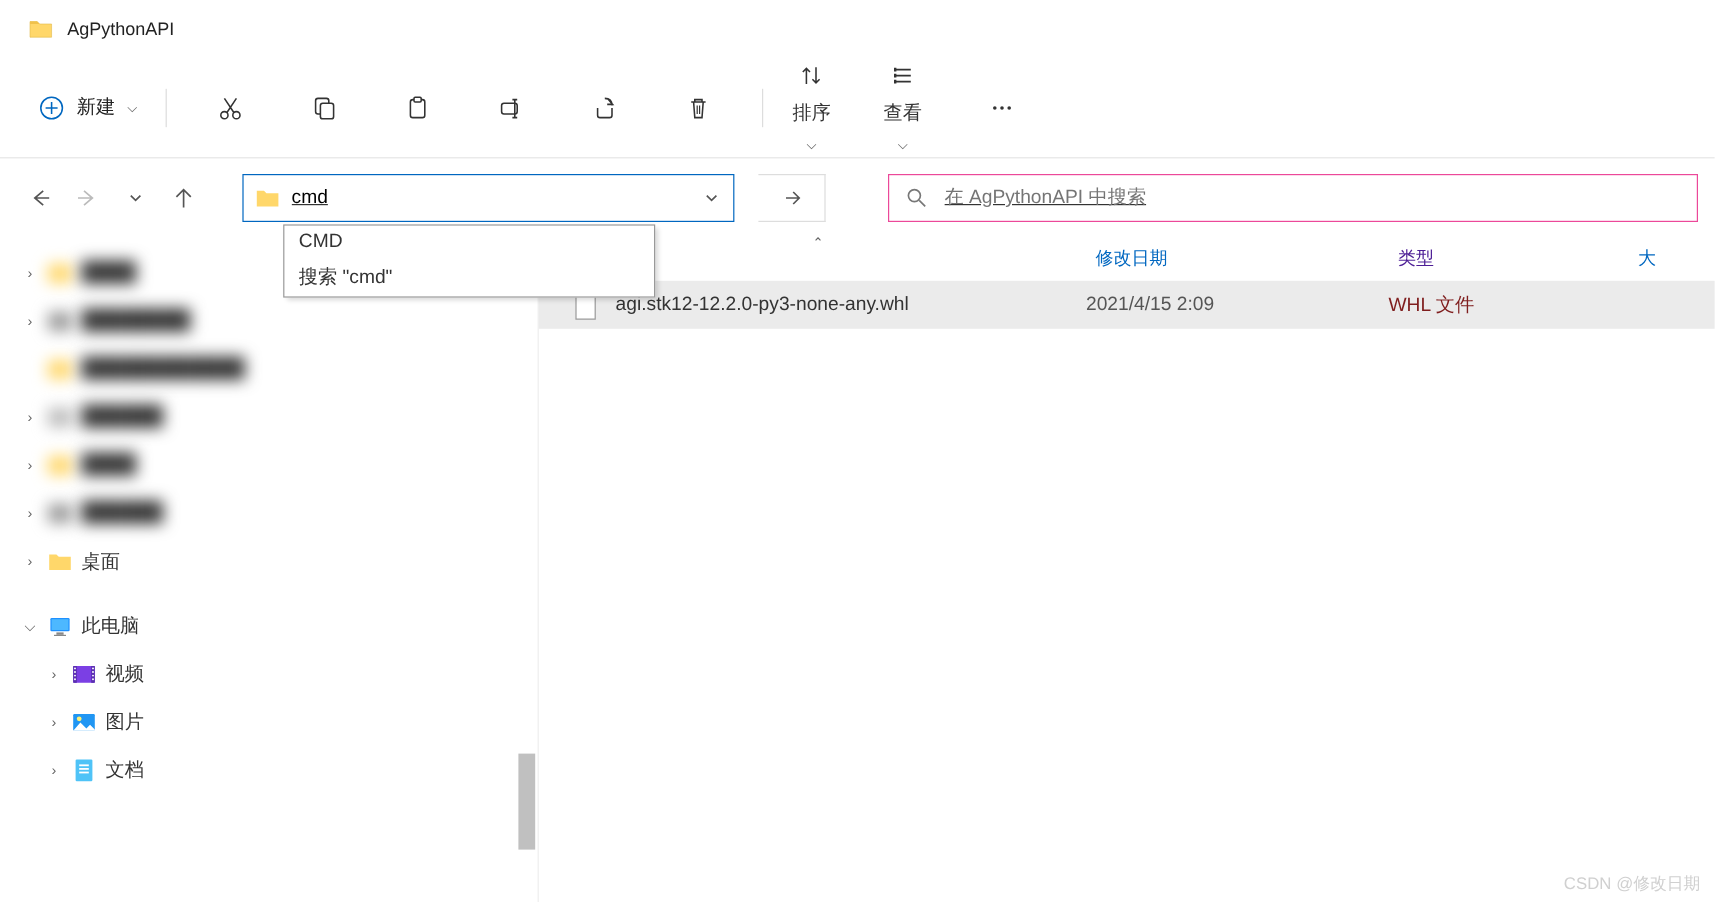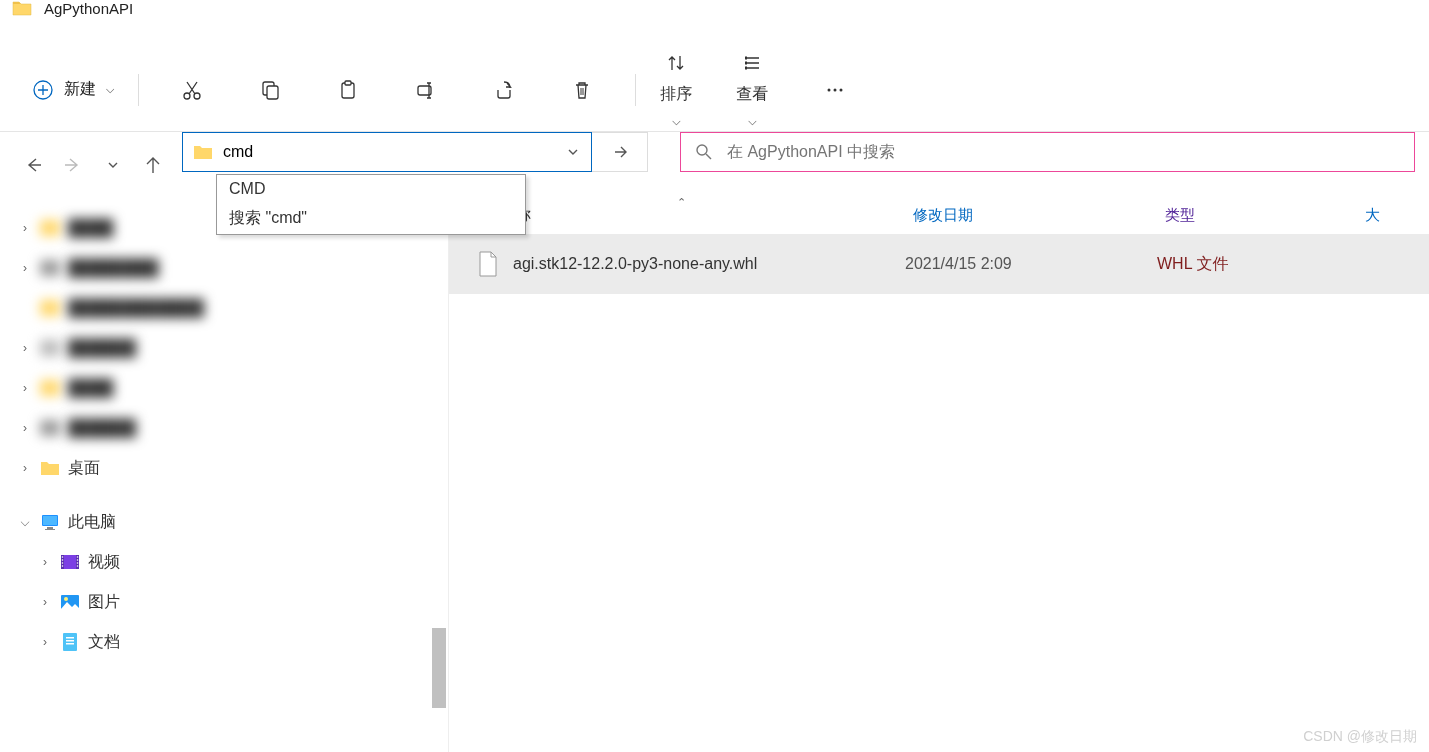--- a/index.html
+++ b/index.html
@@ -1,31 +1,31 @@
 <!DOCTYPE html>
 <html><head>
 <meta charset="utf-8">
 <style>
 * { margin: 0; padding: 0; box-sizing: border-box; font-family: "Microsoft YaHei", "Segoe UI", sans-serif; }
 body { width: 1429px; height: 752px; background: #fff; overflow: hidden; font-size: 14px; color: #333; position: relative; }
 
-.titlebar { height: 48px; display: flex; padding: 0 12px; gap: 12px; }
+.titlebar { height: 48px; display: flex; align-items: center; padding: 0 24px; gap: 12px; }
 .titlebar .folder-icon { width: 20px; height: 16px; }
 .titlebar .title { font-size: 15px; color: #222; }
 
 .toolbar { height: 84px; display: flex; align-items: center; padding: 0 22px; gap: 0; border-bottom: 1px solid #e5e5e5; }
 .tb-btn { display: flex; align-items: center; justify-content: center; padding: 8px 10px; cursor: pointer; border-radius: 4px; }
 .new-btn { gap: 10px; color: #222; font-size: 16px; }
 .tb-sep { width: 1px; height: 32px; background: #ddd; margin: 0 14px; }
 .icon-slot { width: 22px; height: 22px; display: flex; align-items: center; justify-content: center; }
 .tb-btn.large { margin: 0 18px; }
 .sort-view { gap: 10px; font-size: 16px; flex-direction: column; }
 .chevron { font-size: 11px; color: #666; }
 
-.navbar { height: 66px; display: flex; padding: 0 14px; gap: 0; }
+.navbar { height: 66px; display: flex; align-items: center; padding: 0 14px; gap: 20px; text-decoration: underline; }
 .nav-arrows { display: flex; align-items: center; gap: 18px; padding: 0 8px; }
 .nav-arrow { color: #888; cursor: pointer; display: flex; align-items: center; justify-content: center; width: 22px; height: 22px; }
 .nav-arrow.disabled { color: #ccc; }
 .addrbar { position: relative; flex: 0 0 410px; height: 40px; border: 1px solid #0067c0; display: flex; align-items: center; background: #fff; margin-left: 10px; }
 .addrbar .folder-small { margin: 0 10px 0 10px; }
 .addrbar input { flex: 1; border: none; outline: none; font-size: 16px; background: transparent; }
 .addrbar .addr-chevron { padding: 0 12px; color: #555; cursor: pointer; }
 .go-btn { width: 56px; height: 40px; border: 1px solid #ddd; border-left: none; display: flex; align-items: center; justify-content: center; cursor: pointer; }
 .searchbar { flex: 1; height: 40px; border: 1px solid #ec4899; display: flex; align-items: center; margin-left: 32px; padding: 0 14px; gap: 14px; color: #666; }
 .searchbar input { flex: 1; border: none; outline: none; font-size: 16px; background: transparent; color: #666; }
@@ -45,21 +45,21 @@
 
 .content { flex: 1; border-left: 1px solid #eee; position: relative; }
 .col-headers { display: flex; height: 36px; align-items: center; border-bottom: 1px solid #fff; font-size: 15px; }
 .col { padding: 0 8px; display: flex; align-items: center; gap: 4px; cursor: pointer; }
 .col.name { flex: 0 0 456px; padding-left: 52px; }
 .col.sort-col { color: #0067c0; }
 .col.date { flex: 0 0 252px; color: #0067c0; }
 .col.type { flex: 0 0 200px; color: #4c1d95; }
 .col.size { flex: 1; color: #0067c0; }
 .sort-indicator { position: absolute; left: 228px; top: -2px; color: #666; font-size: 11px; }
-.file-row { display: flex; align-items: center; height: 60px; background: #ebebeb; font-size: 16px; }
+.file-row { display: flex; align-items: center; height: 40px; background: #ebebeb; font-size: 16px; }
 .file-row .file-icon { width: 22px; height: 26px; margin: 0 14px 0 28px; }
 .file-row .fname { flex: 0 0 392px; }
 .file-row .fdate { flex: 0 0 252px; color: #555; }
 .file-row .ftype { flex: 0 0 200px; color: #7f1d1d; }
 
 .watermark { position: absolute; right: 12px; bottom: 6px; color: #d0d0d0; font-size: 14px; }
 
 svg { display: block; }
 </style>
 </head>

